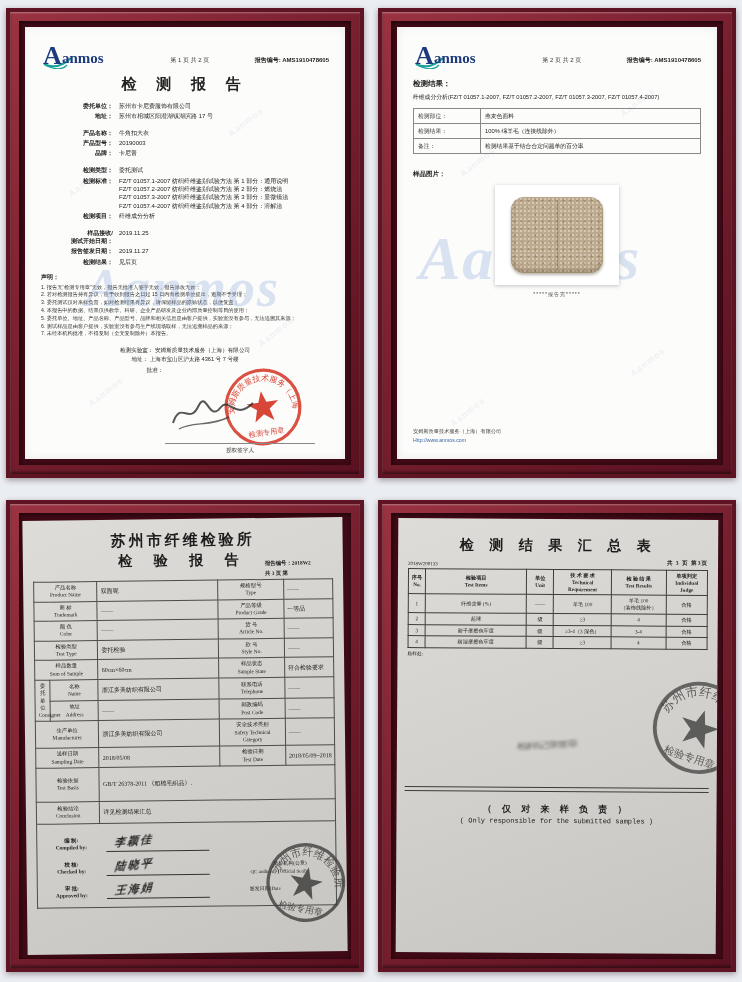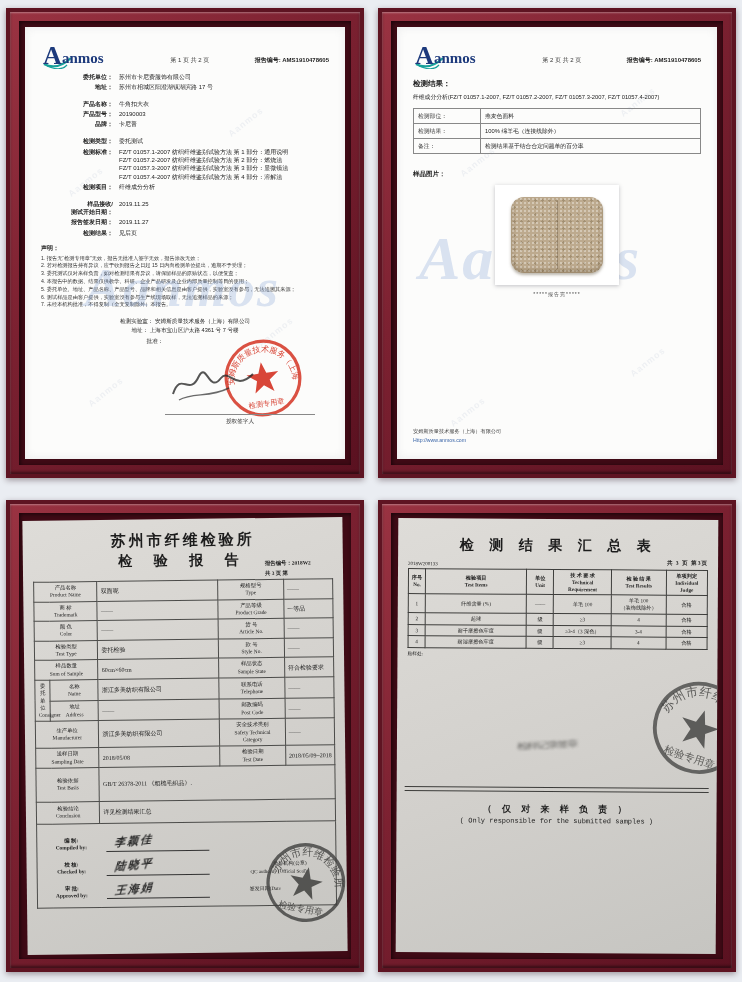--- a/index.html
+++ b/index.html
@@ -116,20 +116,21 @@
         <svg width="84" height="28" viewBox="0 0 84 28">
           <path d="M3 23 Q 16 30 30 17" stroke="#18a09a" stroke-width="2.2" fill="none"></path>
           <path d="M6 25 Q 20 31 26 24" stroke="#18a09a" stroke-width="1.2" fill="none"></path>
           <text x="2" y="23" font-size="26" font-weight="bold" fill="#1d3a7c" font-family="Liberation Serif,serif">A</text>
           <text x="21" y="22" font-size="15" font-weight="bold" fill="#1d3a7c" font-family="Liberation Serif,serif">anmos</text>
         </svg>
         <div class="mid">第 1 页  共 2 页</div>
         <div class="rep">报告编号: AMS1910478605</div>
       </div>
 
+      <div class="atitle">检 测 报 告</div>
 
       <div class="f-row">
               <span class="f-label">委托单位：</span>
               <span class="f-value">苏州市卡尼费服饰有限公司</span>
             </div>
       <div class="f-row">
               <span class="f-label">地址：</span>
               <span class="f-value">苏州市相城区阳澄湖镇湖滨路 17 号</span>
             </div>
       <div class="gap"></div>

